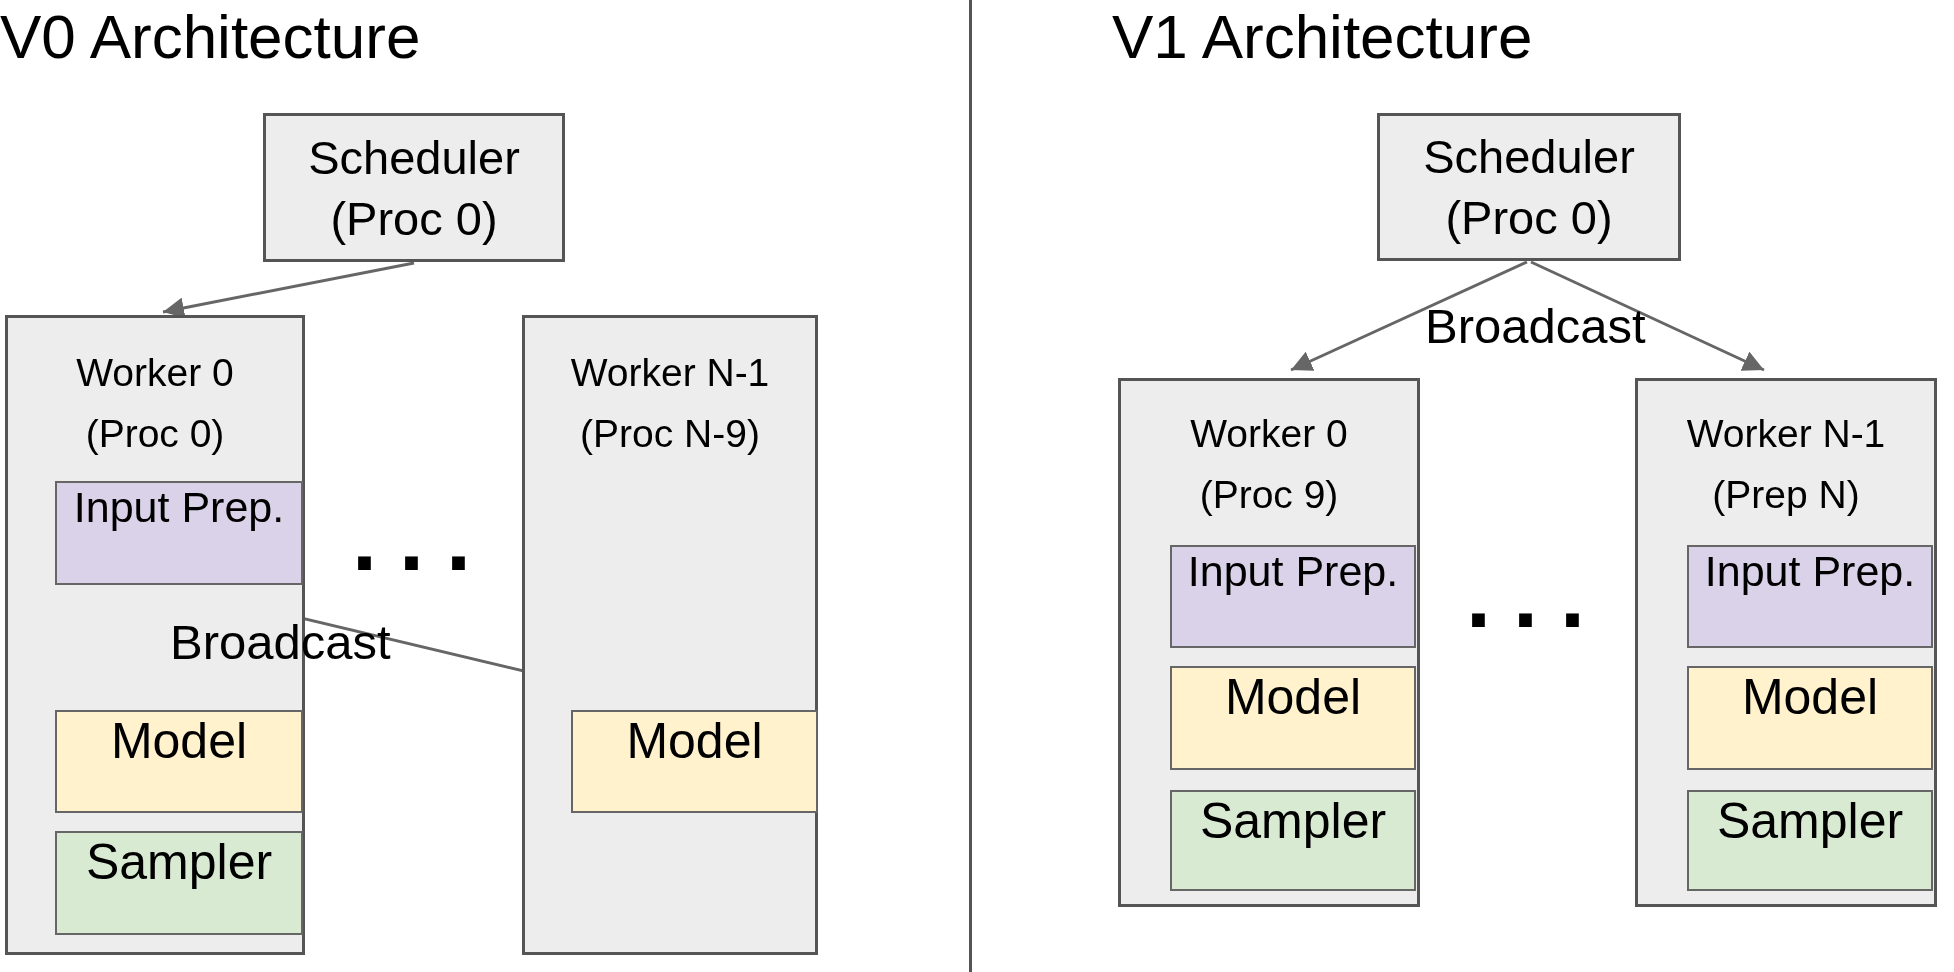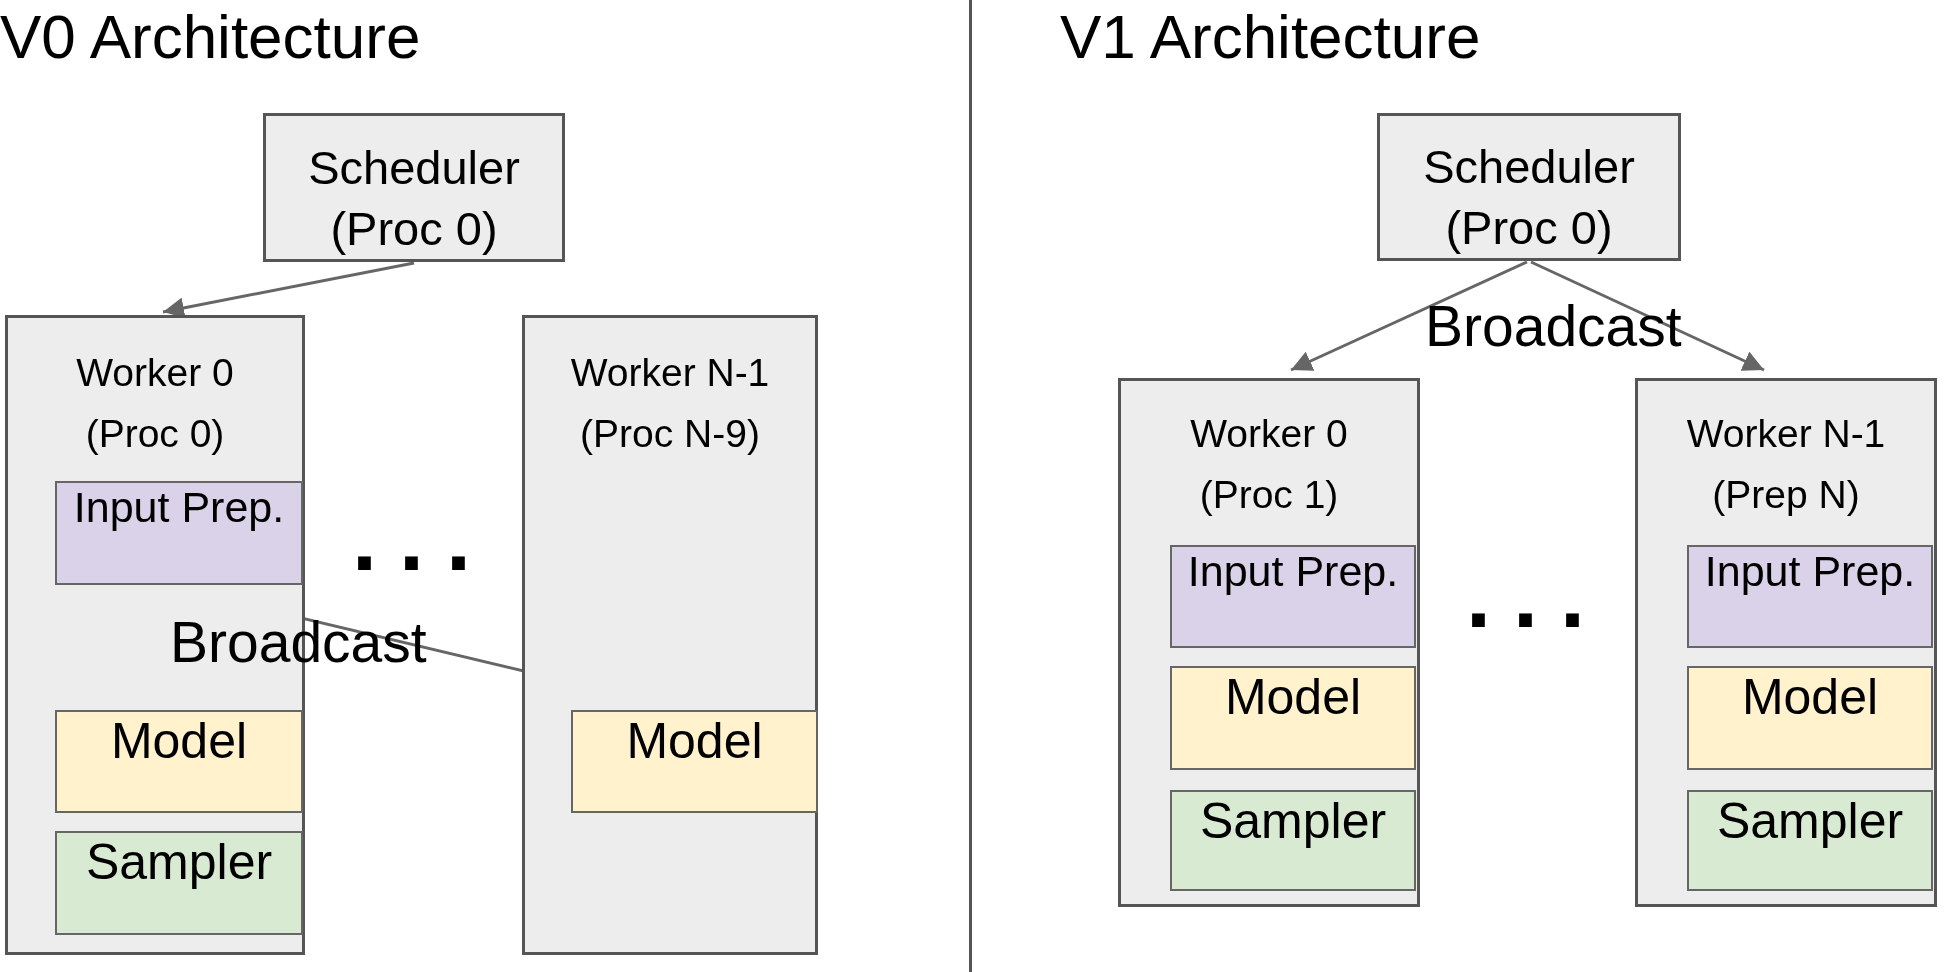--- a/index.html
+++ b/index.html
@@ -34,21 +34,21 @@
     white-space: nowrap;
   }
   .big-box {
     position: absolute;
     background: var(--panel_fill);
     border: 3px solid var(--panel_border);
   }
   .scheduler {
     display: flex;
     flex-direction: column;
-    justify-content: flex-end;
+    justify-content: center;
     align-items: center;
     text-align: center;
     font-size: 47px;
     line-height: 61px;
   }
   .worker-title {
     position: absolute;
     left: 0;
     width: 100%;
     text-align: center;
@@ -61,21 +61,21 @@
     display: flex;
     justify-content: center;
     text-align: center;
     margin-left: 20px;
   }
   .inner-box.prep    { background: var(--input_prep_fill); font-size: 43px; }
   .inner-box.model   { background: var(--model_fill);   font-size: 50px; }
   .inner-box.sampler { background: var(--sampler_fill); font-size: 50px; }
   .broadcast-label {
     position: absolute;
-    font-size: 57px;
+    font-size: 49px;
     line-height: 52px;
     white-space: nowrap;
     text-align: right;
   }
   .dots {
     position: absolute;
     font-size: 90px;
     line-height: 90px;
     font-weight: bold;
     letter-spacing: 22px;
@@ -149,33 +149,33 @@
     </div>
     <div class="inner-box model" style="left:26px; top:392px; width:247px; height:103px;">
       <span>Model</span>
     </div>
   </div>
 
   <div class="broadcast-label" style="left:170px; top:616px;">Broadcast</div>
 
   <div class="dots" style="left:352px; top:494px;">...</div>
 
-  <div class="panel-title" style="left:1060px; width:830px;">V1 Architecture</div>
+  <div class="panel-title" style="left:1112px; width:830px;">V1 Architecture</div>
 
   <div class="big-box scheduler" style="left:1377px; top:113px; width:304px; height:148px;">
     <div>Scheduler</div>
     <div>(Proc 0)</div>
   </div>
 
   <div class="broadcast-label" style="left:1425px; top:300px;">Broadcast</div>
 
   <div class="big-box" style="left:1118px; top:378px; width:302px; height:529px;">
     <div class="worker-title" style="top:22px;">
       <div>Worker 0</div>
-      <div>(Proc 1)</div>
+      <div>(Proc 9)</div>
     </div>
     <div class="inner-box prep" style="left:29px; top:164px; width:246px; height:103px;">
       <span>Input Prep.</span>
     </div>
     <div class="inner-box model" style="left:29px; top:285px; width:246px; height:104px;">
       <span>Model</span>
     </div>
     <div class="inner-box sampler" style="left:29px; top:409px; width:246px; height:101px;">
       <span>Sampler</span>
     </div>

